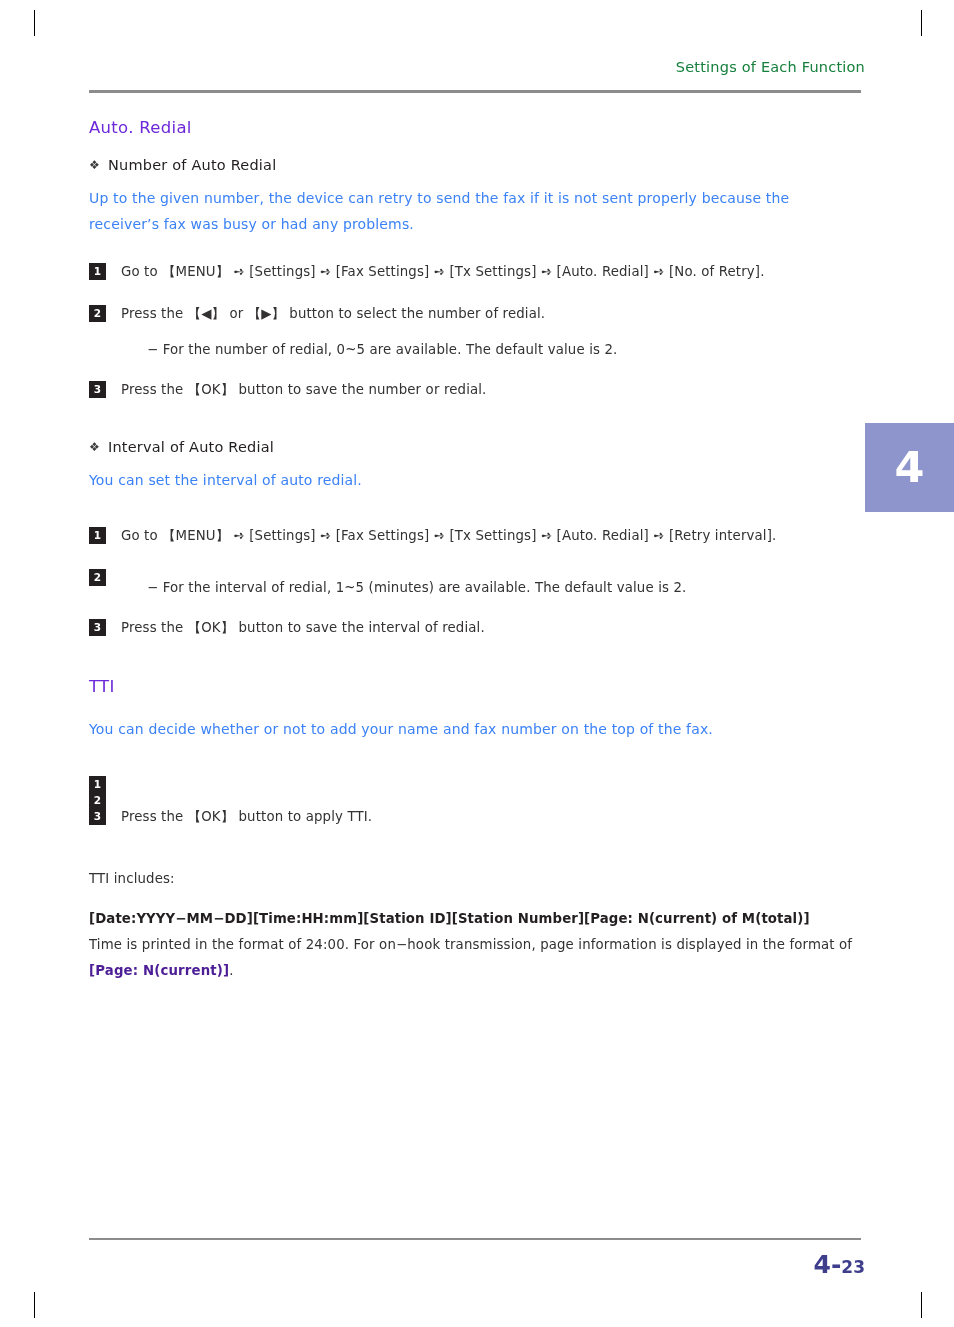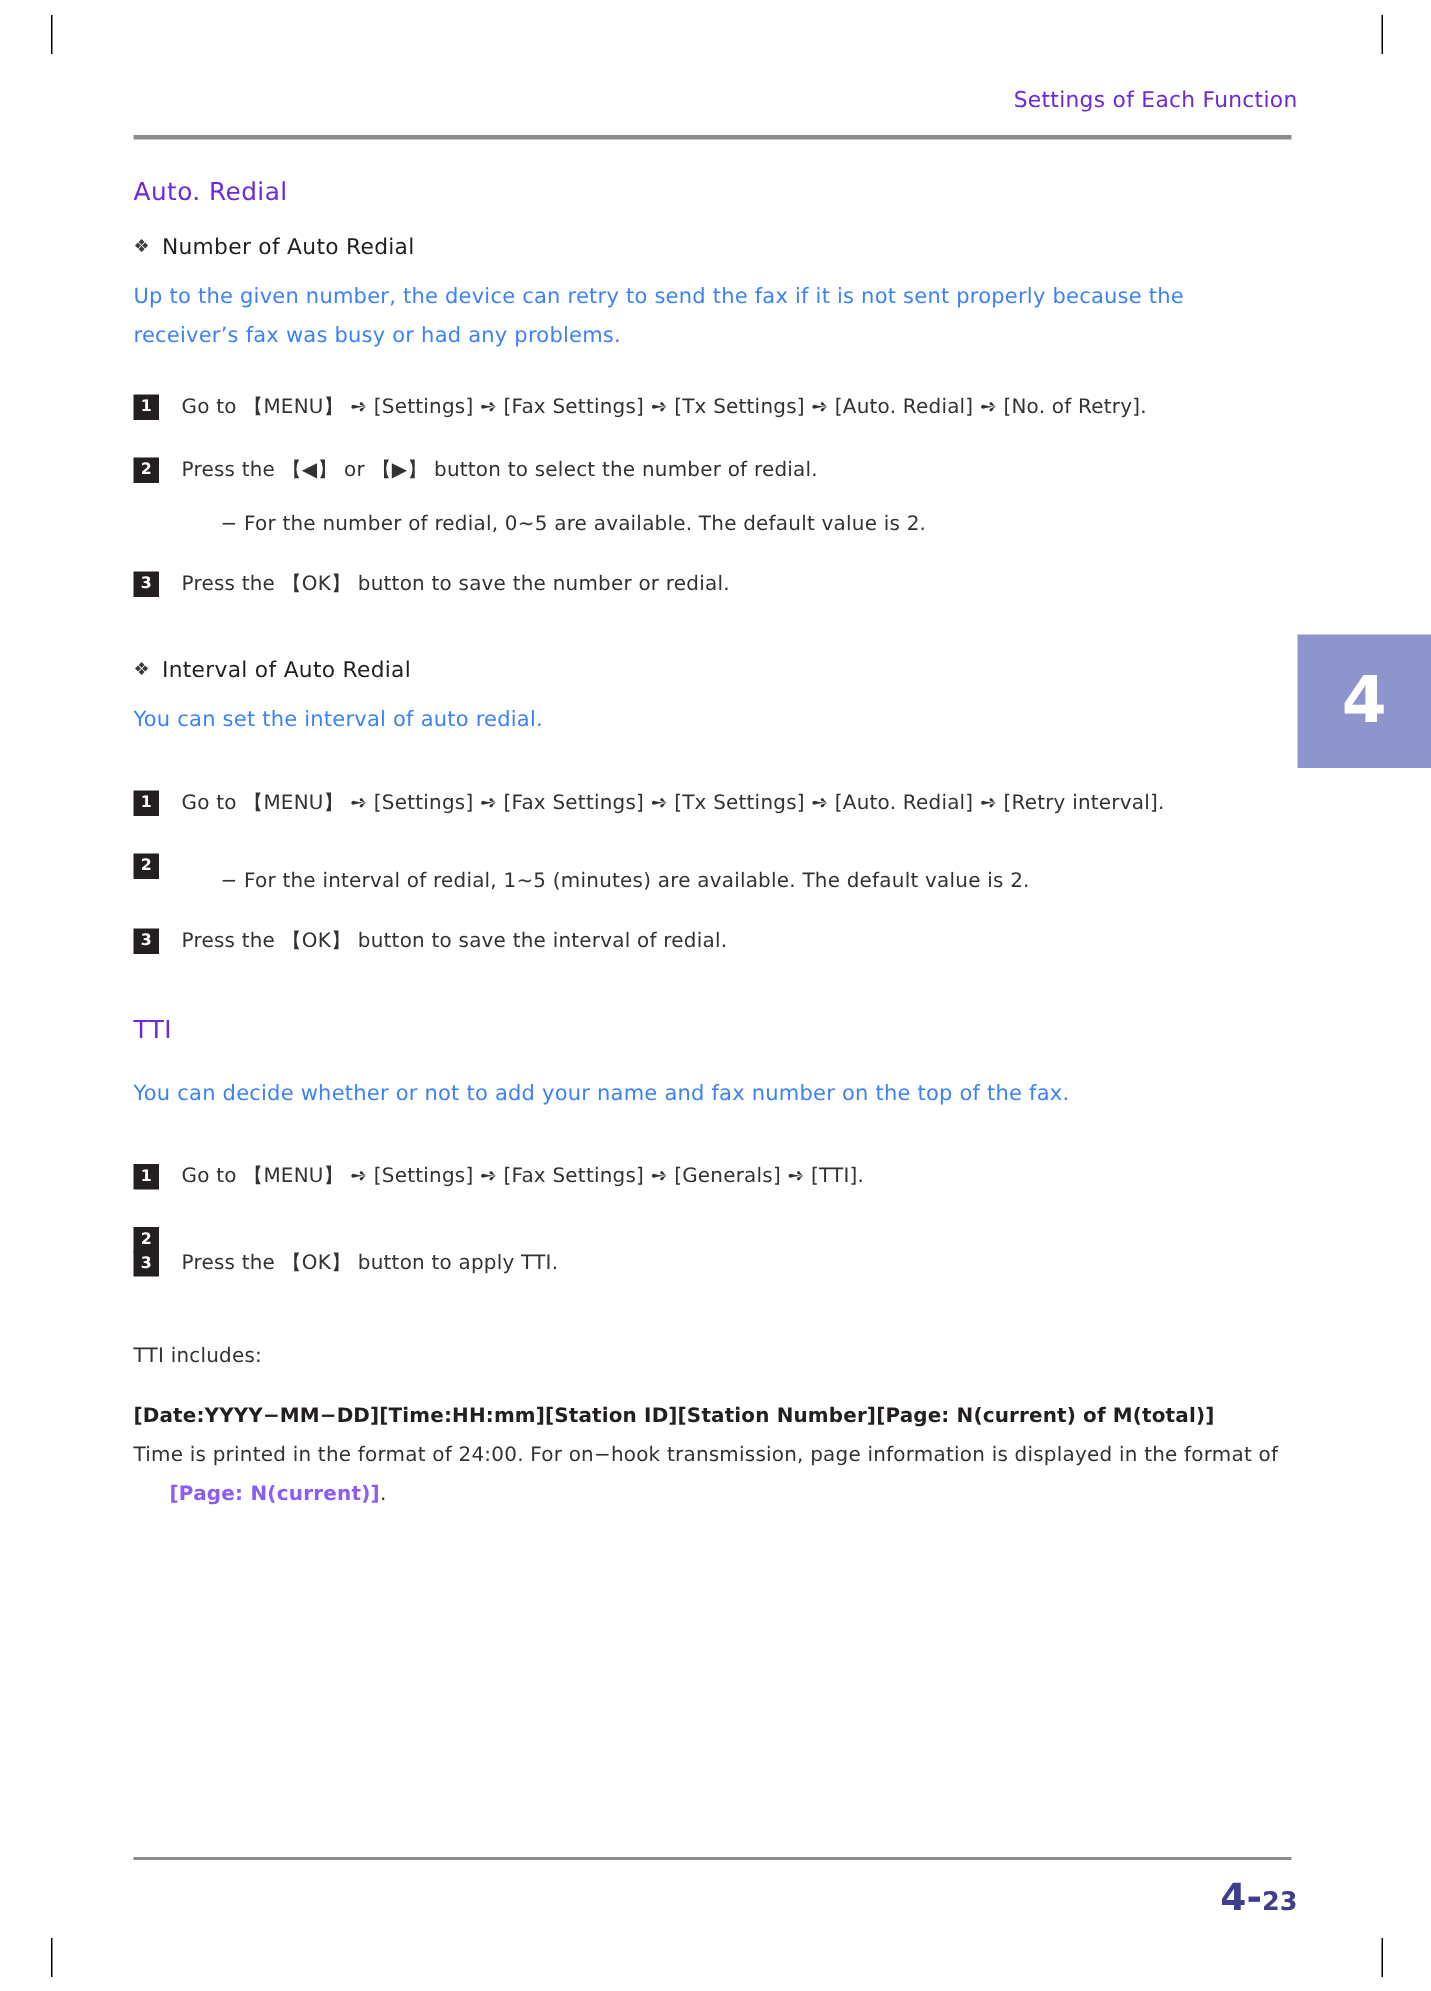--- a/index.html
+++ b/index.html
@@ -29,21 +29,21 @@
     left: 0; top: 0;
     width: 954px;
     height: 1327px;
   }
 
   .header-title {
     position: absolute;
     right: 89px;
     top: 59px;
     font-size: 14.5px;
-    color: #6d28d9;
+    color: #15803d;
     font-family: "DejaVu Sans", sans-serif;
     letter-spacing: 0.2px;
   }
   .header-rule {
     position: absolute;
     left: 89px;
     top: 90px;
     width: 772px;
     height: 3px;
     background: #8c8c8c;
@@ -110,21 +110,21 @@
     font-family: "DejaVu Sans", sans-serif;
   }
   .note {
     font-size: 13.3px;
     line-height: 26px;
     margin: 0 0 14px 0;
     padding-left: 58px;
     color: #333132;
     letter-spacing: 0.15px;
   }
-  .bk { font-weight: 600; color: #8b5cf6; margin-left: 24px; }
+  .bk { font-weight: 600; color: #4c1d95; }
 
   .gap-lg { height: 26px; }
   .gap-md { height: 14px; }
   .gap-sm { height: 6px; }
 
   .tti-line {
     font-size: 13.3px;
     line-height: 26px;
     margin: 0;
     color: #333132;
@@ -252,21 +252,20 @@
     <div class="gap-lg"></div>
 
     <h2 class="section">TTI</h2>
 
     <p class="body">You can decide whether or not to add your name and fax number on the top of the fax.</p>
 
     <div class="gap-md"></div>
 
     <div class="step">
       <span class="num">1</span>
-      <span>Go to 【MENU】 ➺ [Settings] ➺ [Fax Settings] ➺ [Generals] ➺ [TTI].</span>
     </div>
 
     <div class="gap-sm"></div>
 
     <div class="step">
       <span class="num">2</span>
     </div>
 
     <div class="gap-sm"></div>
 

